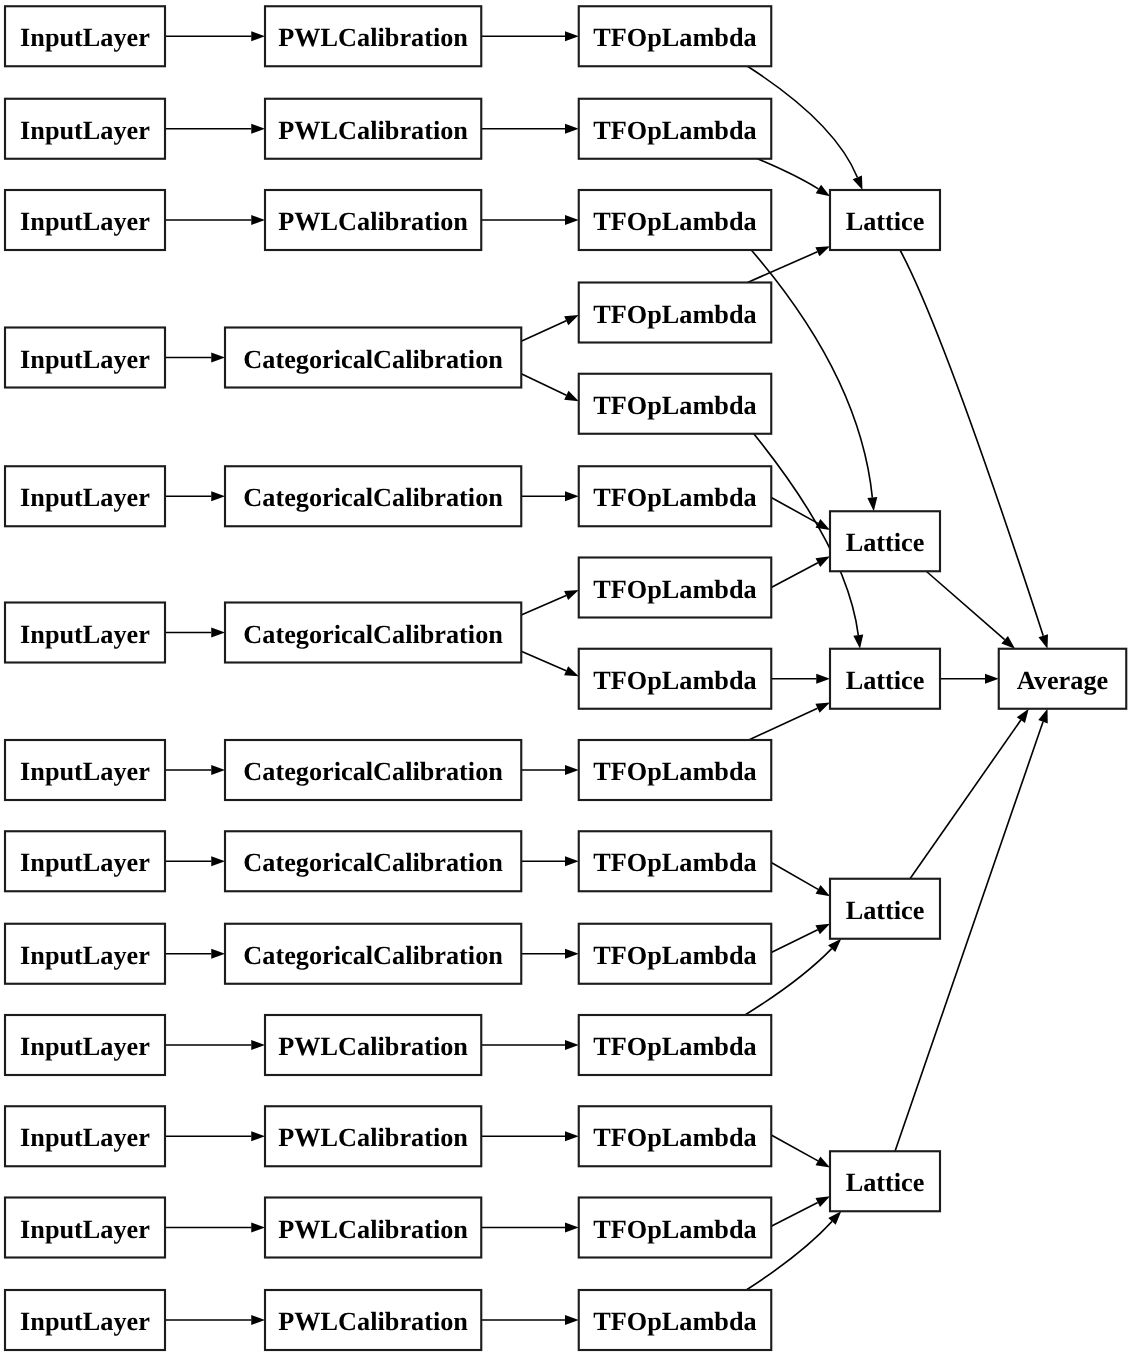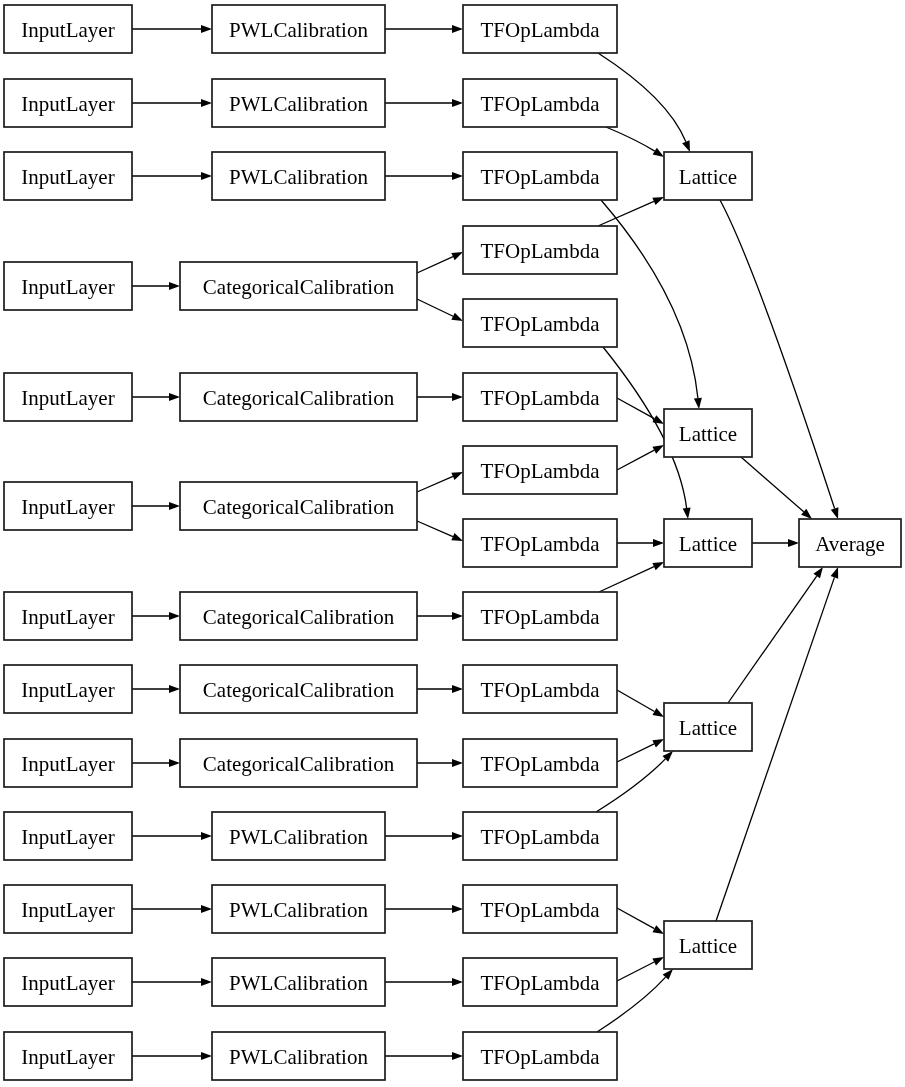--- a/index.html
+++ b/index.html
@@ -1,16 +1,16 @@
 <!DOCTYPE html>
 <html><head>
 <meta charset="utf-8">
 <style>
   html,body{margin:0;padding:0;background:#ffffff;}
-  #canvas{position:relative;width:905px;height:1087px;background:#ffffff;font-family:"Liberation Serif", serif;}
+  #canvas{position:relative;width:905px;height:1087px;background:#ffffff;font-family:"Liberation Serif", serif;font-weight:bold;}
   svg{display:block;}
   text{font-family:"Liberation Serif", serif;}
 </style>
 </head>
 <body>
 
 <div id="canvas">
     <svg width="905" height="1087" viewBox="0 0 905 1087">
       <g>
         <path d="M132,29 L201,29" fill="none" stroke="#000000" stroke-width="1.3"></path>

